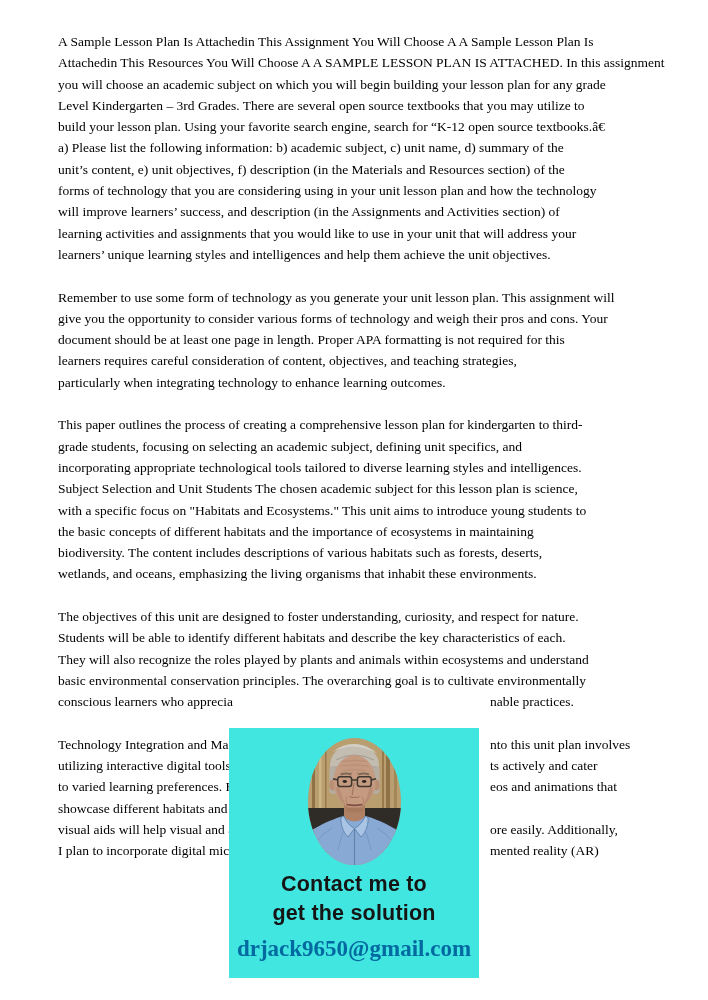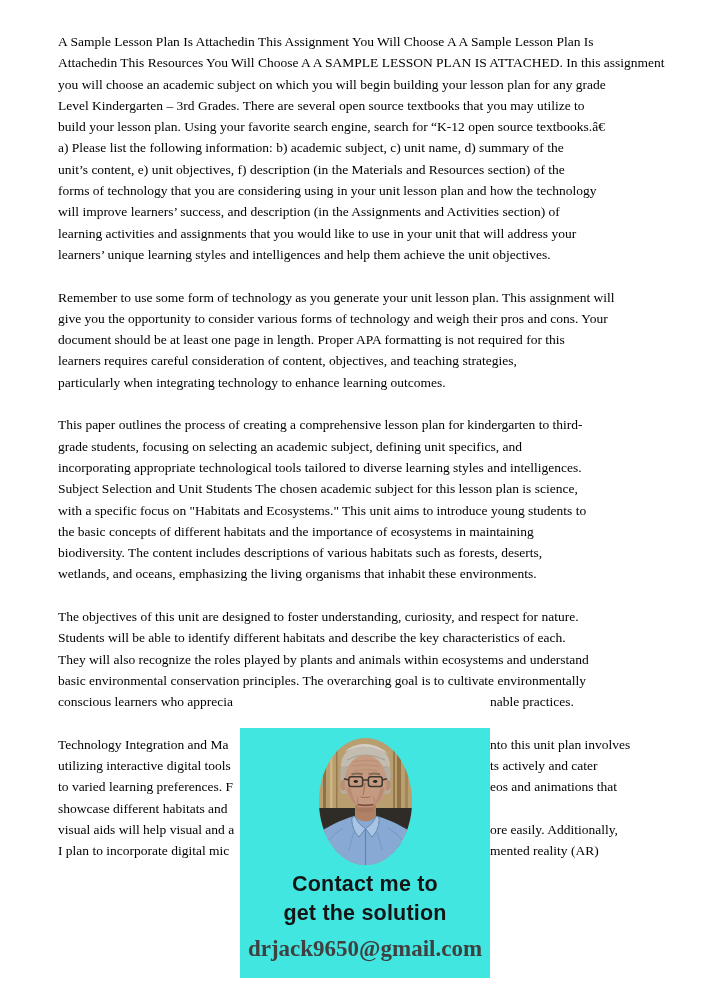--- a/index.html
+++ b/index.html
@@ -25,21 +25,21 @@
     height: 21.3px;
     position: relative;
     overflow: visible;
   }
   
   .rfrag { position: absolute; left: 432px; top: 0; }
 
   
   .promo-card {
     position: absolute;
-    left: 240px; top: 728px;
+    left: 229px; top: 728px;
     width: 250px; height: 250px;
     text-align: center;
     overflow: hidden;
   }
   .portrait-wrap {
     display: block;
     margin: 10px auto 0 auto;
     width: 93px; height: 127px;
     line-height: 0;
   }
@@ -50,21 +50,21 @@
     line-height: 29px;
     color: #151515;
     margin-top: 5px;
     letter-spacing: 0.2px;
   }
   .promo-email {
     font-family: "Liberation Serif", serif;
     font-weight: 700;
     font-size: 23px;
     line-height: 28px;
-    color: #404040;
+    color: #0369a1;
     margin-top: 7px;
   }
 </style>
 </head>
 <body style="background: rgb(255, 255, 255);">
 
 <div class="doc" style="color: rgb(0, 0, 0);">
     <div class="para">
       <div class="line">A Sample Lesson Plan Is Attachedin This Assignment You Will Choose A A Sample Lesson Plan Is</div>
       <div class="line">Attachedin This Resources You Will Choose A A SAMPLE LESSON PLAN IS ATTACHED. In this assignment</div>

